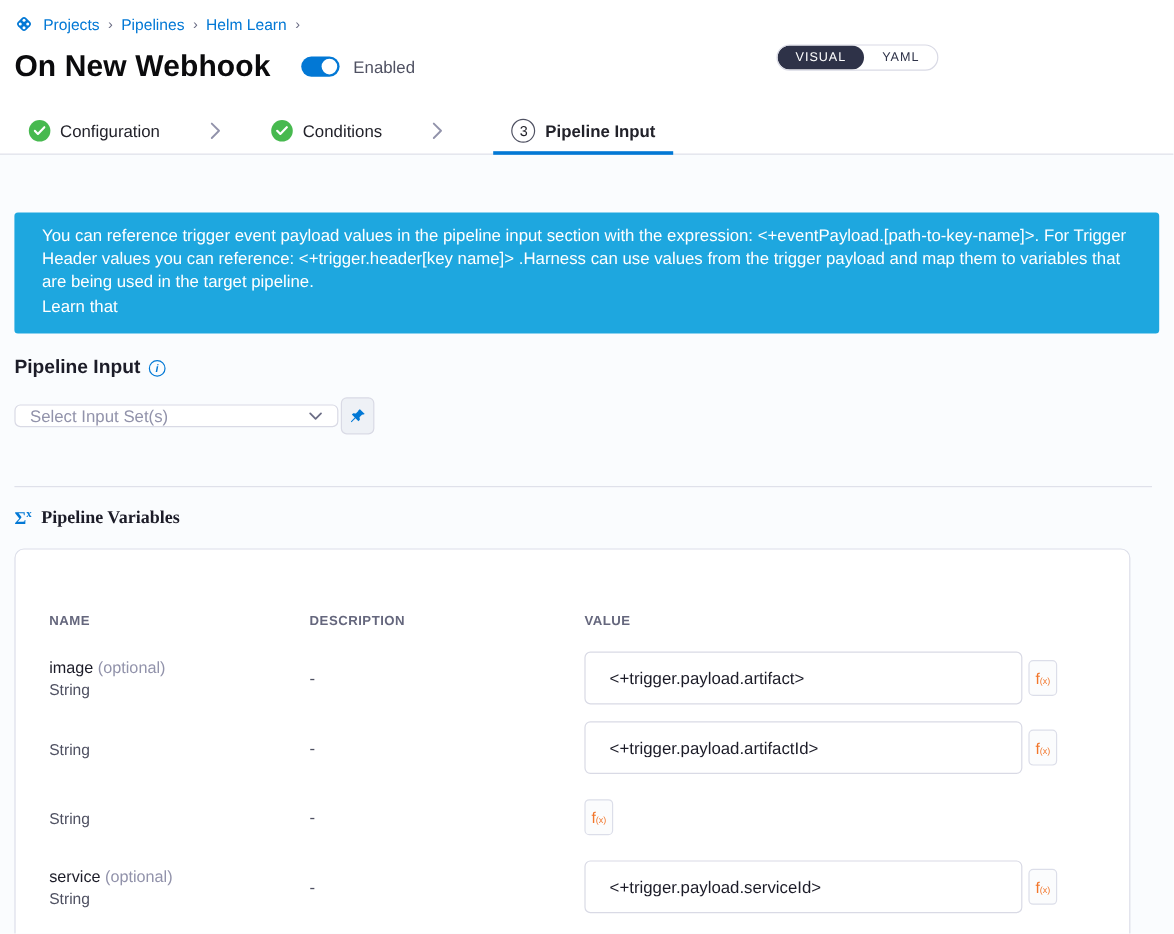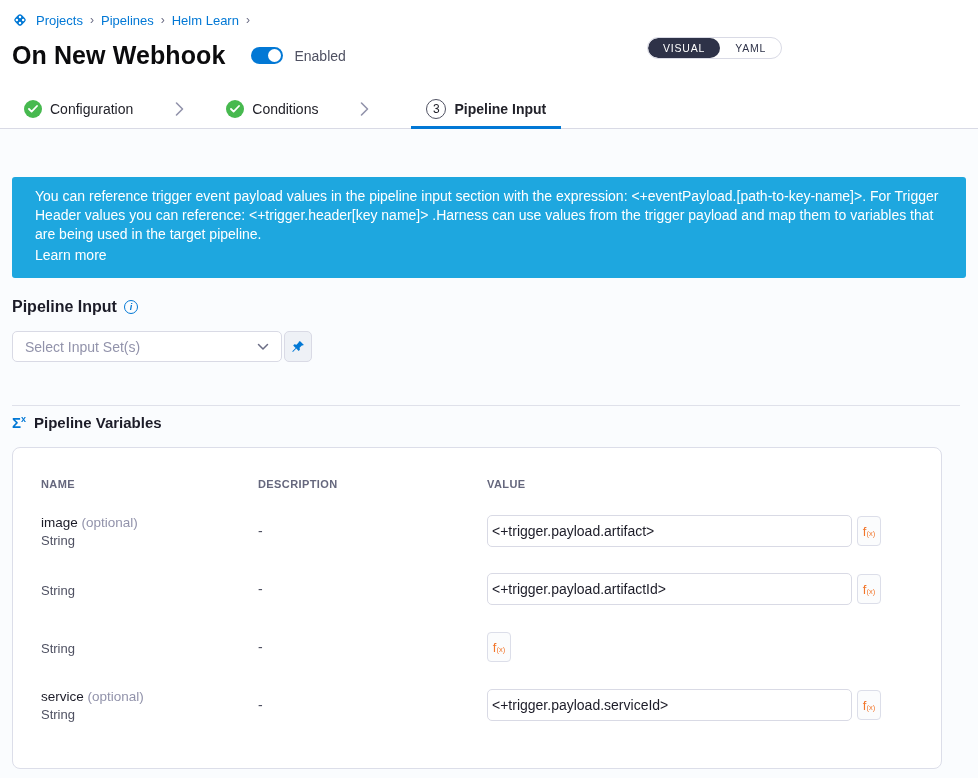--- a/index.html
+++ b/index.html
@@ -44,42 +44,42 @@
   .step-circle{width:20px;height:20px;border-radius:50%;border:1px solid #4f5162;color:#22222a;font-size:12px;display:inline-flex;align-items:center;justify-content:center;flex:0 0 auto;background:#fff;}
   .tab-chevron{display:inline-flex;color:#9293ab;}
   
   .content{background:var(--content-bg);min-height:649px;padding:48px 12px 20px 12px;}
   .info-banner{background:var(--banner-bg);color:#fff;border-radius:3px;padding:10px 23px 13px 23px;font-size:14px;line-height:19px;}
   .learn-more{display:inline-block;margin-top:2px;color:#fff;cursor:pointer;}
   .section-heading{display:flex;align-items:center;gap:7px;margin-top:20px;}
   .section-heading .h-text{font-size:16px;font-weight:700;color:var(--text-dark);}
   .info-icon{width:14px;height:14px;border:1.3px solid var(--accent);border-radius:50%;color:var(--accent);font-size:9px;font-weight:700;display:inline-flex;align-items:center;justify-content:center;font-style:italic;cursor:pointer;}
   .select-row{display:flex;align-items:center;gap:2px;margin-top:15px;}
-  .select-box{width:270px;height:31px;background:#fff;border:1px solid var(--border);border-radius:5px;display:flex;align-items:center;padding:0 12px;cursor:pointer;}
+  .select-box{width:270px;height:19px;background:#fff;border:1px solid var(--border);border-radius:5px;display:flex;align-items:center;padding:0 12px;cursor:pointer;}
   .select-placeholder{flex:1;font-size:14px;color:var(--text-light);}
   .select-caret{display:inline-flex;color:#6b6d85;}
   .pin-button{width:28px;height:31px;background:#eef1f6;border:1px solid var(--border);border-radius:5px;display:flex;align-items:center;justify-content:center;cursor:pointer;}
   .divider{height:1px;background:#dfe1ea;margin-top:43px;margin-right:6px;}
-  .vars-heading{display:flex;align-items:center;gap:8px;margin-top:8px;}
+  .vars-heading{display:flex;align-items:center;gap:8px;margin-top:18px;font-family:Liberation Serif, serif;}
   .sigma-icon{color:var(--accent);font-weight:700;font-size:15px;line-height:1;}
   .sigma-icon sup{font-size:9px;}
   .vars-heading .h-text{font-size:15px;font-weight:700;color:var(--text-dark);}
   
   .card{width:930px;margin-top:16px;background:#fff;border:1px solid #dcdee9;border-radius:8px;padding:30px 28px 34px 28px;}
   .grid-row{display:grid;grid-template-columns:217px 229px 1fr;align-items:center;}
-  .grid-head{align-items:start;margin-bottom:12px;}
+  .grid-head{align-items:start;margin-bottom:12px;margin-top:24px;}
   .col-head{font-size:11px;font-weight:700;letter-spacing:.4px;color:#65677d;}
   .var-row{min-height:58px;}
   .var-name-line{font-size:13.5px;color:var(--text-dark);}
   .var-name-line .nm{font-weight:400;}
   .var-name-line .opt{color:var(--text-light);font-weight:400;}
   .var-type{font-size:13px;color:var(--text-gray);margin-top:3px;}
   .var-desc{font-size:14px;color:var(--text-gray);}
   .value-cell{display:flex;align-items:center;gap:5px;}
-  .value-input{width:365px;height:32px;border:1px solid var(--border);border-radius:5px;background:#fff;padding:0 4px;font-size:14px;color:var(--text-dark);font-family:inherit;outline:none;}
+  .value-input{width:365px;height:44px;border:1px solid var(--border);border-radius:5px;background:#fff;padding:0 20px;font-size:14px;color:var(--text-dark);font-family:inherit;outline:none;}
   .fx-button{width:24px;height:30px;border:1px solid #dcdee9;border-radius:4px;background:#fbfcfd;color:var(--fx-orange);font-size:13px;display:flex;align-items:center;justify-content:center;cursor:pointer;line-height:1;}
   .fx-button sub{font-size:7.5px;margin-top:5px;}
 </style>
 </head>
 <body>
 
 <header class="topbar">
   <nav class="breadcrumb">
     <span class="projects-icon">
       <svg width="16" height="16" viewBox="0 0 16 16">
@@ -140,21 +140,21 @@
   <div class="tab active">
     <span class="step-circle">3</span>
     <span class="tab-label">Pipeline Input</span>
   </div>
 </nav>
 
 <main class="content">
 
   <div class="info-banner">
     <div>You can reference trigger event payload values in the pipeline input section with the expression: &lt;+eventPayload.[path-to-key-name]&gt;. For Trigger Header values you can reference: &lt;+trigger.header[key name]&gt; .Harness can use values from the trigger payload and map them to variables that are being used in the target pipeline.</div>
-    <a class="learn-more">Learn more</a>
+    <a class="learn-more">Learn that</a>
   </div>
 
   <div class="section-heading">
     <span class="h-text">Pipeline Input</span>
     <span class="info-icon">i</span>
   </div>
 
   <div class="select-row">
     <div class="select-box">
       <span class="select-placeholder">Select Input Set(s)</span>

